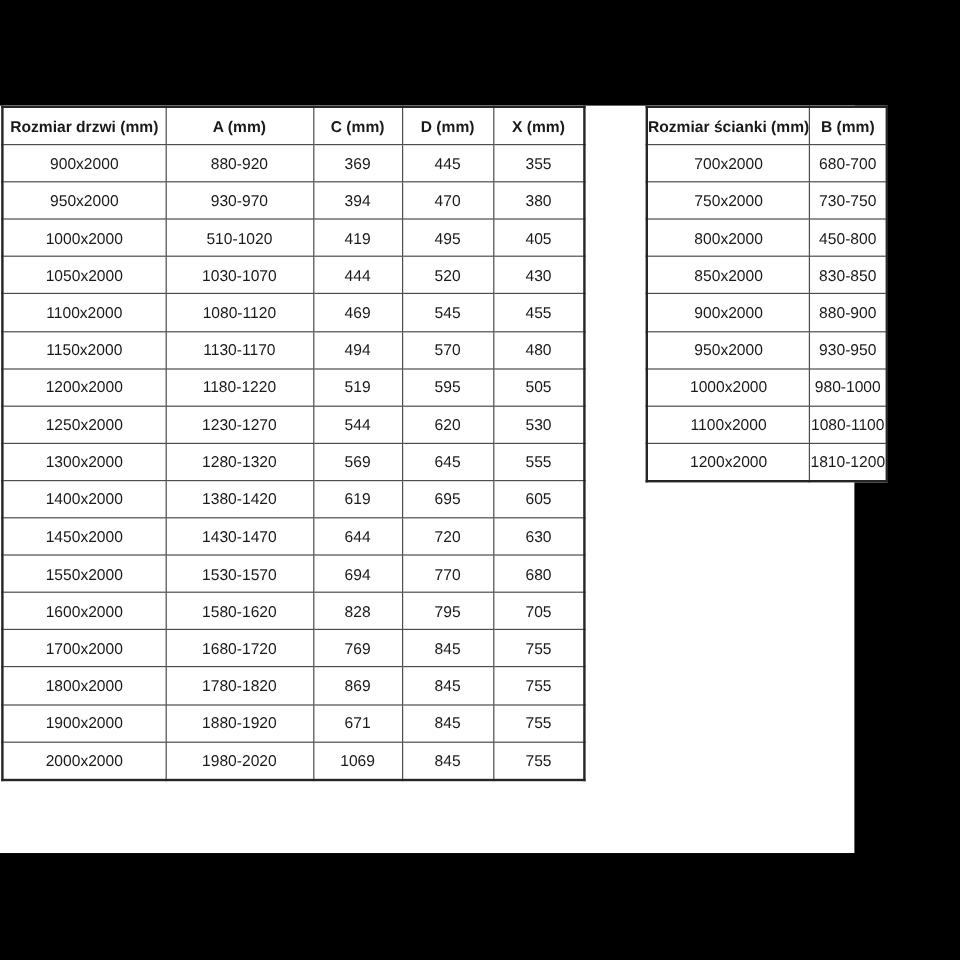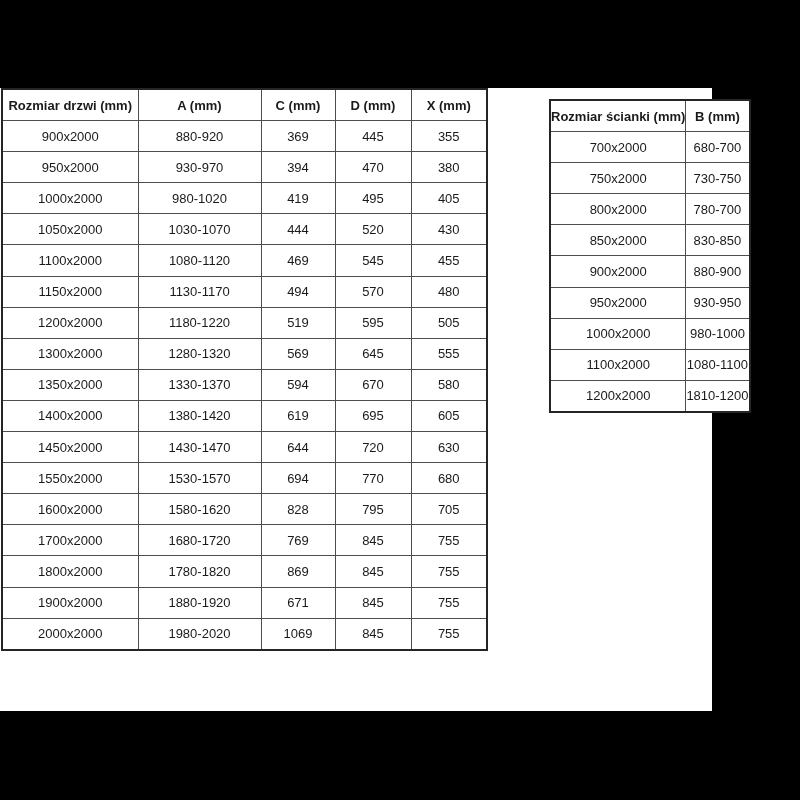--- a/index.html
+++ b/index.html
@@ -33,21 +33,21 @@
   }
   table.spec {
     position: absolute;
     top: 0;
     border-collapse: collapse;
     table-layout: fixed;
     background: #ffffff;
     border: 2px solid #252525;
   }
   table.spec.left-table { left: 1px; }
-  table.spec.right-table { left: 549px; margin-top: 11px; }
+  table.spec.right-table { left: 538px; }
   .spec th, .spec td {
     border: 1px solid #4d4d4d;
     text-align: center;
     vertical-align: middle;
     padding: 0;
     height: 30.1px;
     font-size: 13px;
     color: #1a1a1a;
     white-space: nowrap;
     overflow: hidden;
@@ -89,21 +89,21 @@
           </tr>
           <tr>
             <td>950x2000</td>
             <td>930-970</td>
             <td>394</td>
             <td>470</td>
             <td>380</td>
           </tr>
           <tr>
             <td>1000x2000</td>
-            <td>980-1020</td>
+            <td>510-1020</td>
             <td>419</td>
             <td>495</td>
             <td>405</td>
           </tr>
           <tr>
             <td>1050x2000</td>
             <td>1030-1070</td>
             <td>444</td>
             <td>520</td>
             <td>430</td>
@@ -123,32 +123,32 @@
             <td>480</td>
           </tr>
           <tr>
             <td>1200x2000</td>
             <td>1180-1220</td>
             <td>519</td>
             <td>595</td>
             <td>505</td>
           </tr>
           <tr>
+            <td>1250x2000</td>
+            <td>1230-1270</td>
+            <td>544</td>
+            <td>620</td>
+            <td>530</td>
+          </tr>
+          <tr>
             <td>1300x2000</td>
             <td>1280-1320</td>
             <td>569</td>
             <td>645</td>
             <td>555</td>
-          </tr>
-          <tr>
-            <td>1350x2000</td>
-            <td>1330-1370</td>
-            <td>594</td>
-            <td>670</td>
-            <td>580</td>
           </tr>
           <tr>
             <td>1400x2000</td>
             <td>1380-1420</td>
             <td>619</td>
             <td>695</td>
             <td>605</td>
           </tr>
           <tr>
             <td>1450x2000</td>
@@ -217,21 +217,21 @@
           <tr>
             <td>700x2000</td>
             <td>680-700</td>
           </tr>
           <tr>
             <td>750x2000</td>
             <td>730-750</td>
           </tr>
           <tr>
             <td>800x2000</td>
-            <td>780-700</td>
+            <td>450-800</td>
           </tr>
           <tr>
             <td>850x2000</td>
             <td>830-850</td>
           </tr>
           <tr>
             <td>900x2000</td>
             <td>880-900</td>
           </tr>
           <tr>

